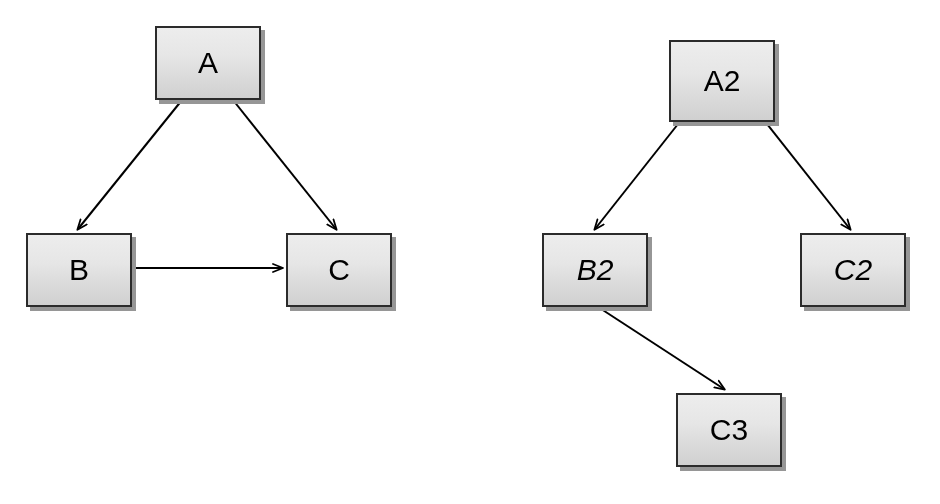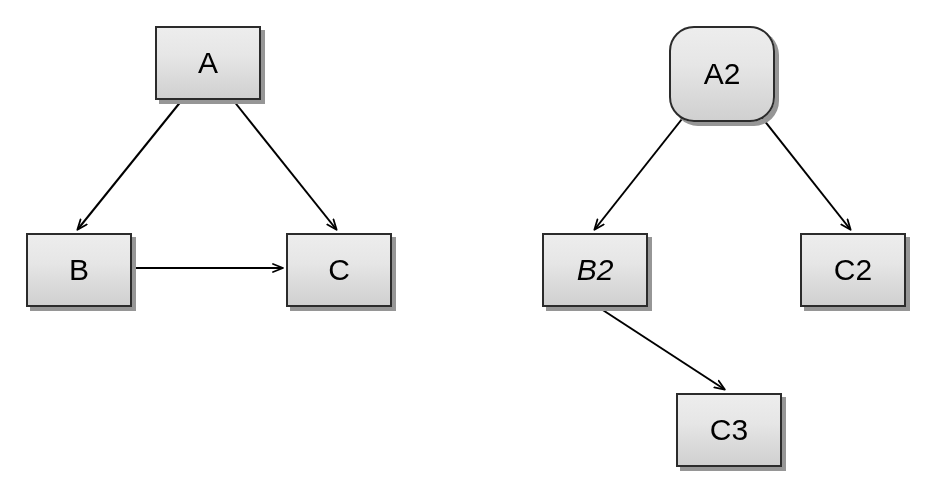--- a/index.html
+++ b/index.html
@@ -68,27 +68,27 @@
   <div id="nodes-layer">
       <div class="node" style="left: 155px; top: 26px; width: 106px; height: 74px; border-color: rgb(43, 43, 43); box-shadow: rgb(150, 150, 150) 4px 4px 0px 0px;">
         <span class="node-label" style="color: rgb(0, 0, 0);">A</span>
       </div>
       <div class="node" style="left: 26px; top: 233px; width: 106px; height: 74px; border-color: rgb(43, 43, 43); box-shadow: rgb(150, 150, 150) 4px 4px 0px 0px;">
         <span class="node-label" style="color: rgb(0, 0, 0);">B</span>
       </div>
       <div class="node" style="left: 286px; top: 233px; width: 106px; height: 74px; border-color: rgb(43, 43, 43); box-shadow: rgb(150, 150, 150) 4px 4px 0px 0px;">
         <span class="node-label" style="color: rgb(0, 0, 0);">C</span>
       </div>
-      <div class="node" style="left: 669px; top: 26px; width: 106px; height: 96px; border-color: rgb(43, 43, 43); box-shadow: rgb(150, 150, 150) 4px 4px 0px 0px; border-radius: 25px;">
+      <div class="node" style="left: 669px; top: 40px; width: 106px; height: 82px; border-color: rgb(43, 43, 43); box-shadow: rgb(150, 150, 150) 4px 4px 0px 0px;">
         <span class="node-label" style="color: rgb(0, 0, 0);">A2</span>
       </div>
       <div class="node" style="left: 542px; top: 233px; width: 106px; height: 74px; border-color: rgb(43, 43, 43); box-shadow: rgb(150, 150, 150) 4px 4px 0px 0px; font-style: italic;">
         <span class="node-label" style="color: rgb(0, 0, 0);">B2</span>
       </div>
-      <div class="node" style="left: 800px; top: 233px; width: 106px; height: 74px; border-color: rgb(43, 43, 43); box-shadow: rgb(150, 150, 150) 4px 4px 0px 0px;">
+      <div class="node" style="left: 800px; top: 233px; width: 106px; height: 74px; border-color: rgb(43, 43, 43); box-shadow: rgb(150, 150, 150) 4px 4px 0px 0px; font-style: italic;">
         <span class="node-label" style="color: rgb(0, 0, 0);">C2</span>
       </div>
       <div class="node" style="left: 676px; top: 393px; width: 106px; height: 74px; border-color: rgb(43, 43, 43); box-shadow: rgb(150, 150, 150) 4px 4px 0px 0px;">
         <span class="node-label" style="color: rgb(0, 0, 0);">C3</span>
       </div>
     </div>
 
 </div>
 
 </body></html>

